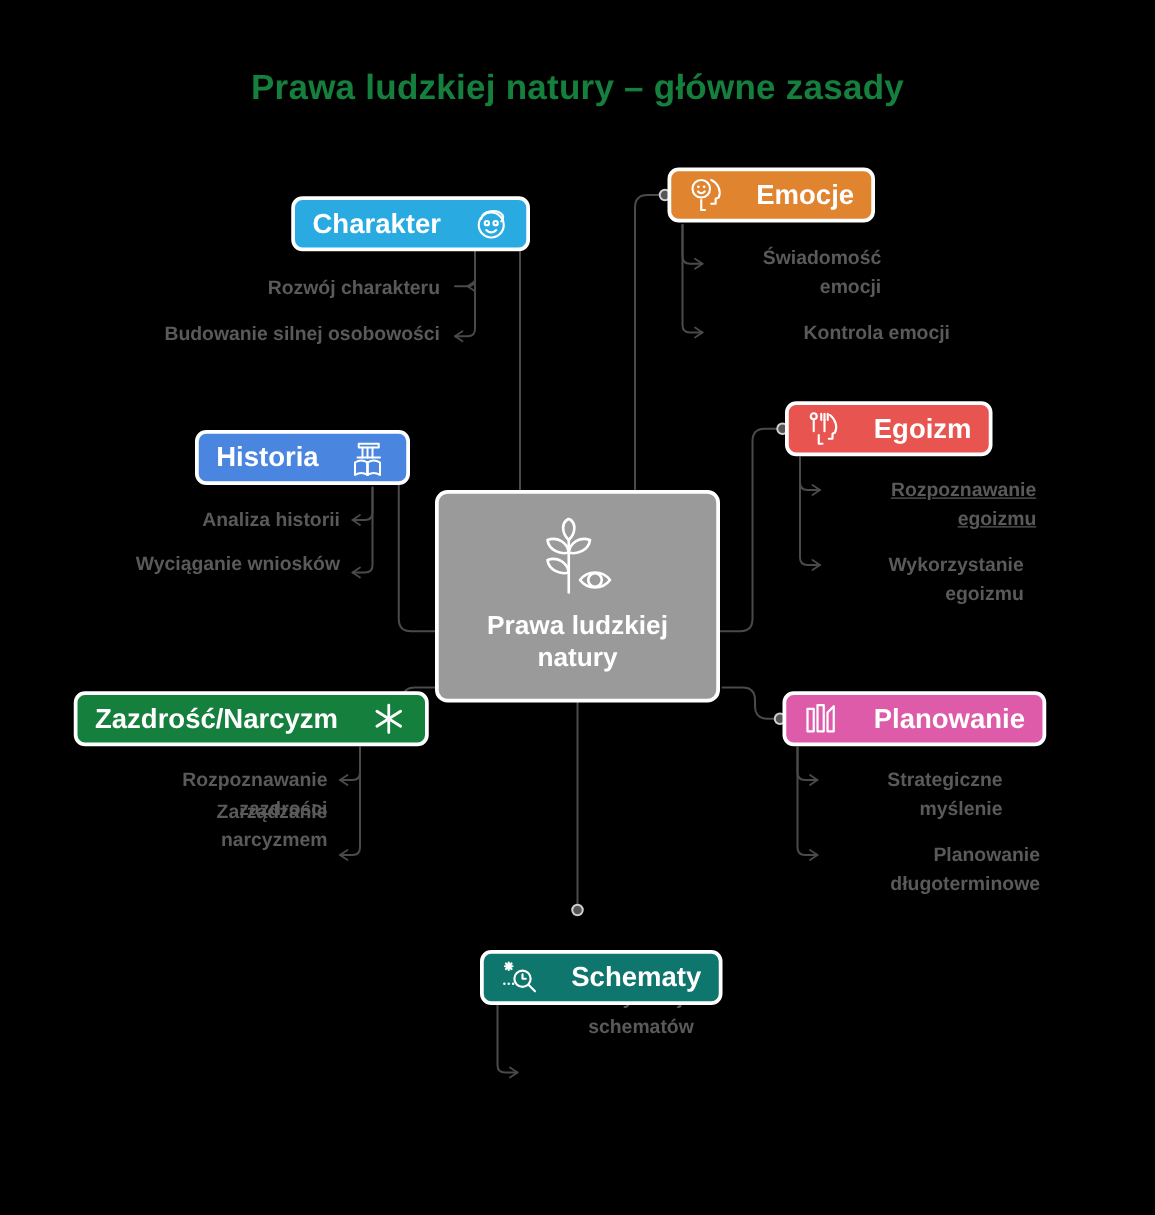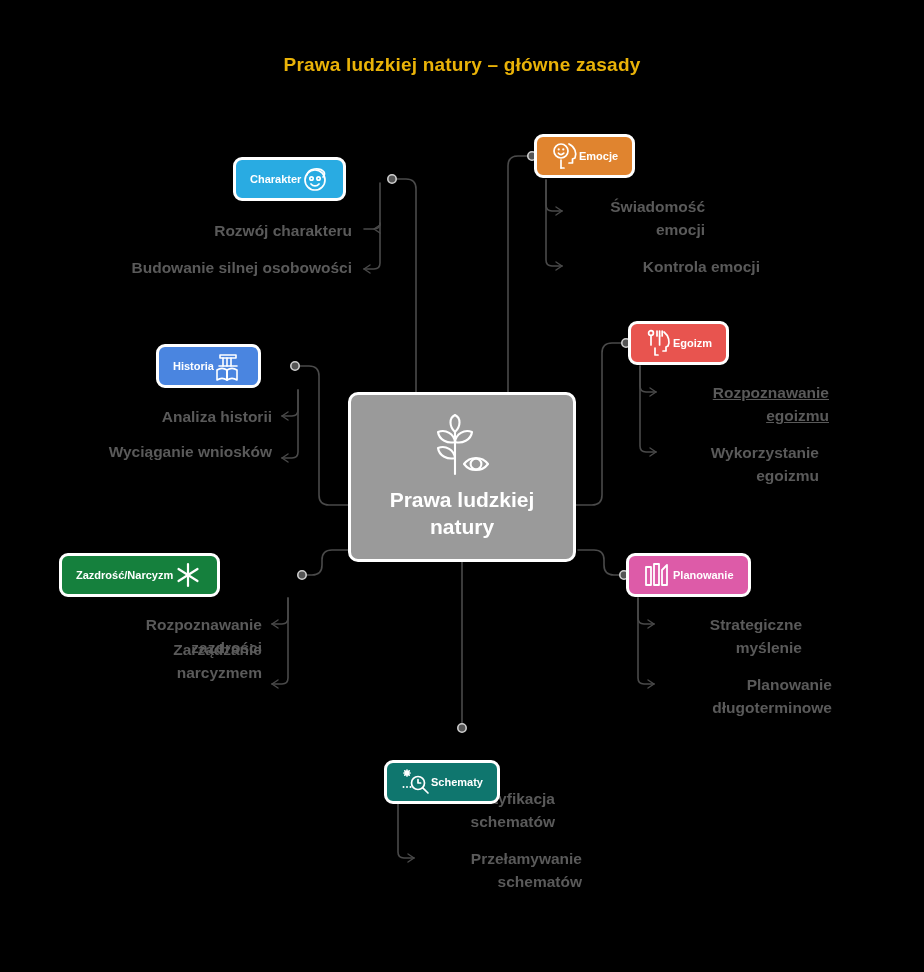--- a/index.html
+++ b/index.html
@@ -10,34 +10,34 @@
     overflow: hidden;
   }
   #canvas { position: relative; width: 924px; height: 972px; }
 
   #wires { position: absolute; left: 0; top: 0; width: 924px; height: 972px; pointer-events: none; }
 
   .title {
     position: absolute;
     left: 0; top: 54px; width: 924px;
     text-align: center;
-    font-size: 19px; font-weight: bold;
-    color: #eab308;
+    font-size: 28px; font-weight: bold;
+    color: #15803d;
     letter-spacing: .2px;
   }
 
   .node {
     position: absolute;
     display: flex; align-items: center; justify-content: center;
-    gap: 0;
+    gap: 26px;
     border-radius: 9px;
     border: 3px solid #ffffff;
     color: #ffffff;
     font-weight: bold;
-    font-size: 11px;
+    font-size: 22px;
     padding: 0 14px;
     height: 44px;
     white-space: nowrap;
     z-index: 3;
   }
   .node .ico { display: flex; align-items: center; }
   .node .ico svg { display: block; }
 
   .center-node {
     position: absolute;
@@ -257,15 +257,14 @@
   <div class="sub right" style="left:664px; top:381px; width:165px;text-decoration:underline;">Rozpoznawanie egoizmu</div>
   <div class="sub right" style="left:664px; top:441px; width:155px;">Wykorzystanie egoizmu</div>
 
   <div class="sub left" style="left:80px; top:613px; width:182px;">Rozpoznawanie zazdrości</div>
   <div class="sub left" style="left:95px; top:638px; width:167px;">Zarządzanie narcyzmem</div>
 
   <div class="sub right" style="left:662px; top:613px; width:140px;">Strategiczne myślenie</div>
   <div class="sub right" style="left:662px; top:673px; width:170px;">Planowanie długoterminowe</div>
 
   <div class="sub right" style="left:410px; top:787px; width:145px;">Identyfikacja schematów</div>
-  <div class="sub right" style="left:422px; top:847px; width:160px;">Przełamywanie schematów</div>
 
 </div>
 
 </body></html>

